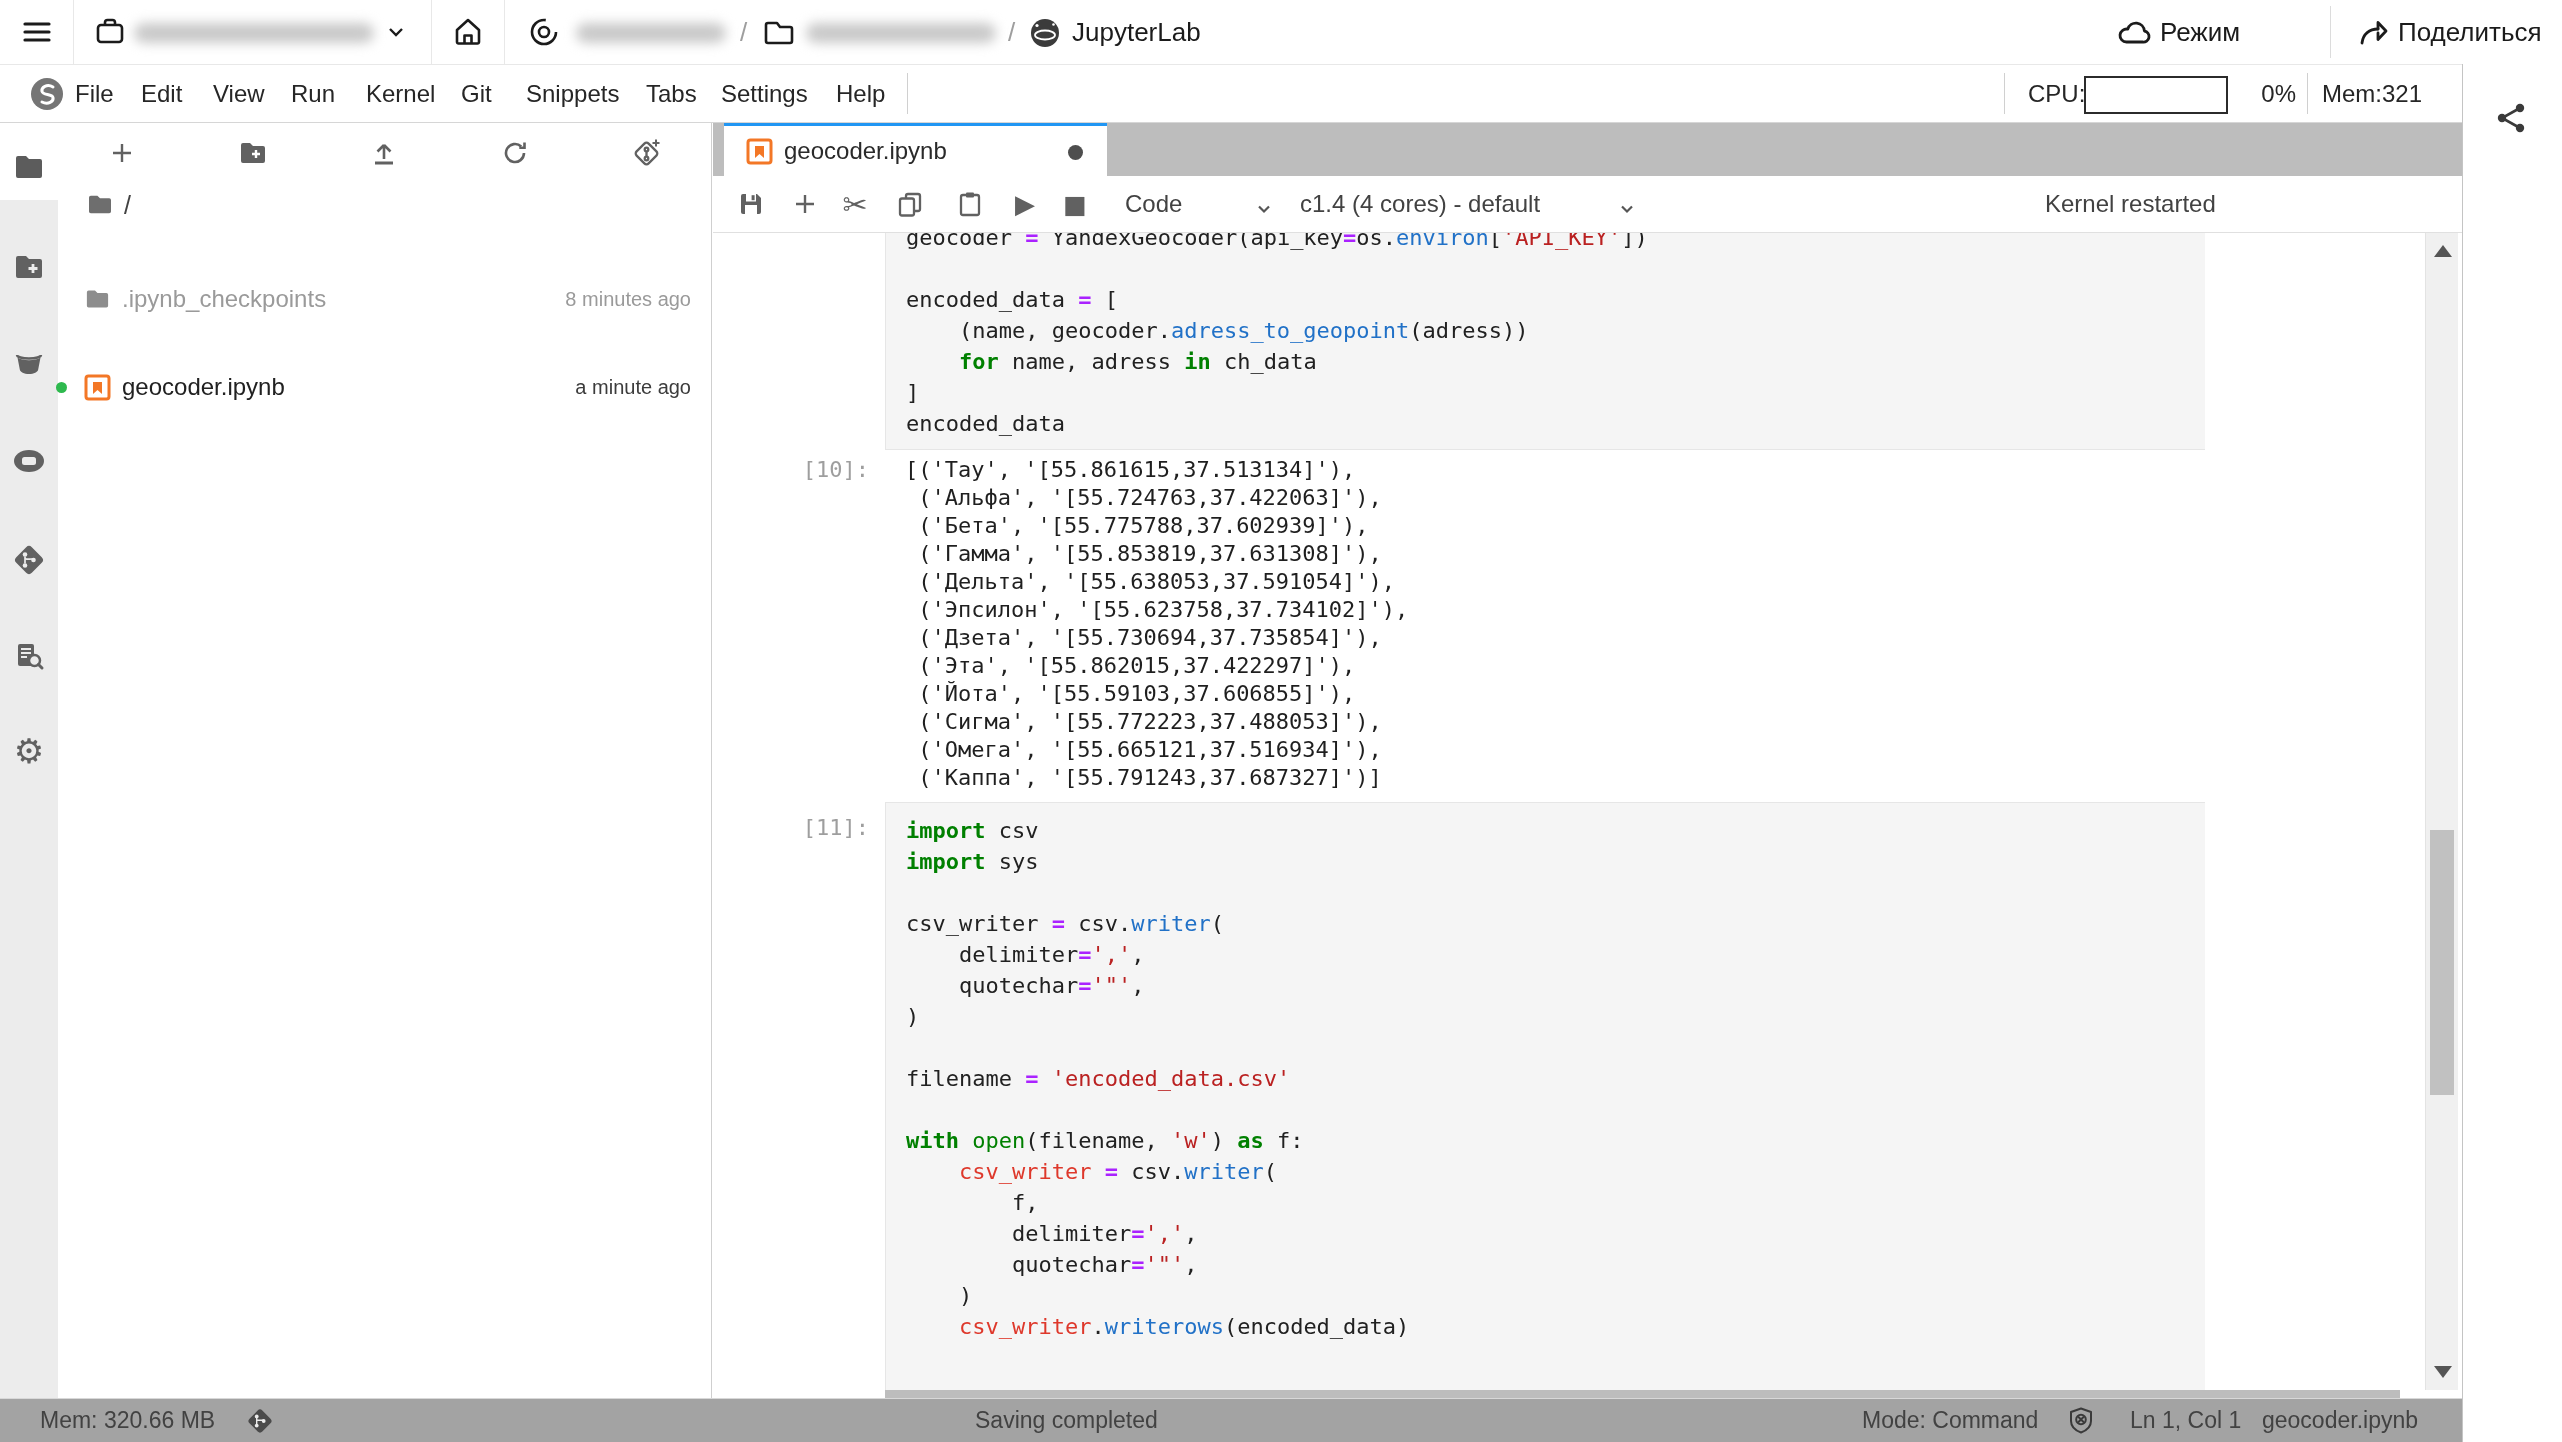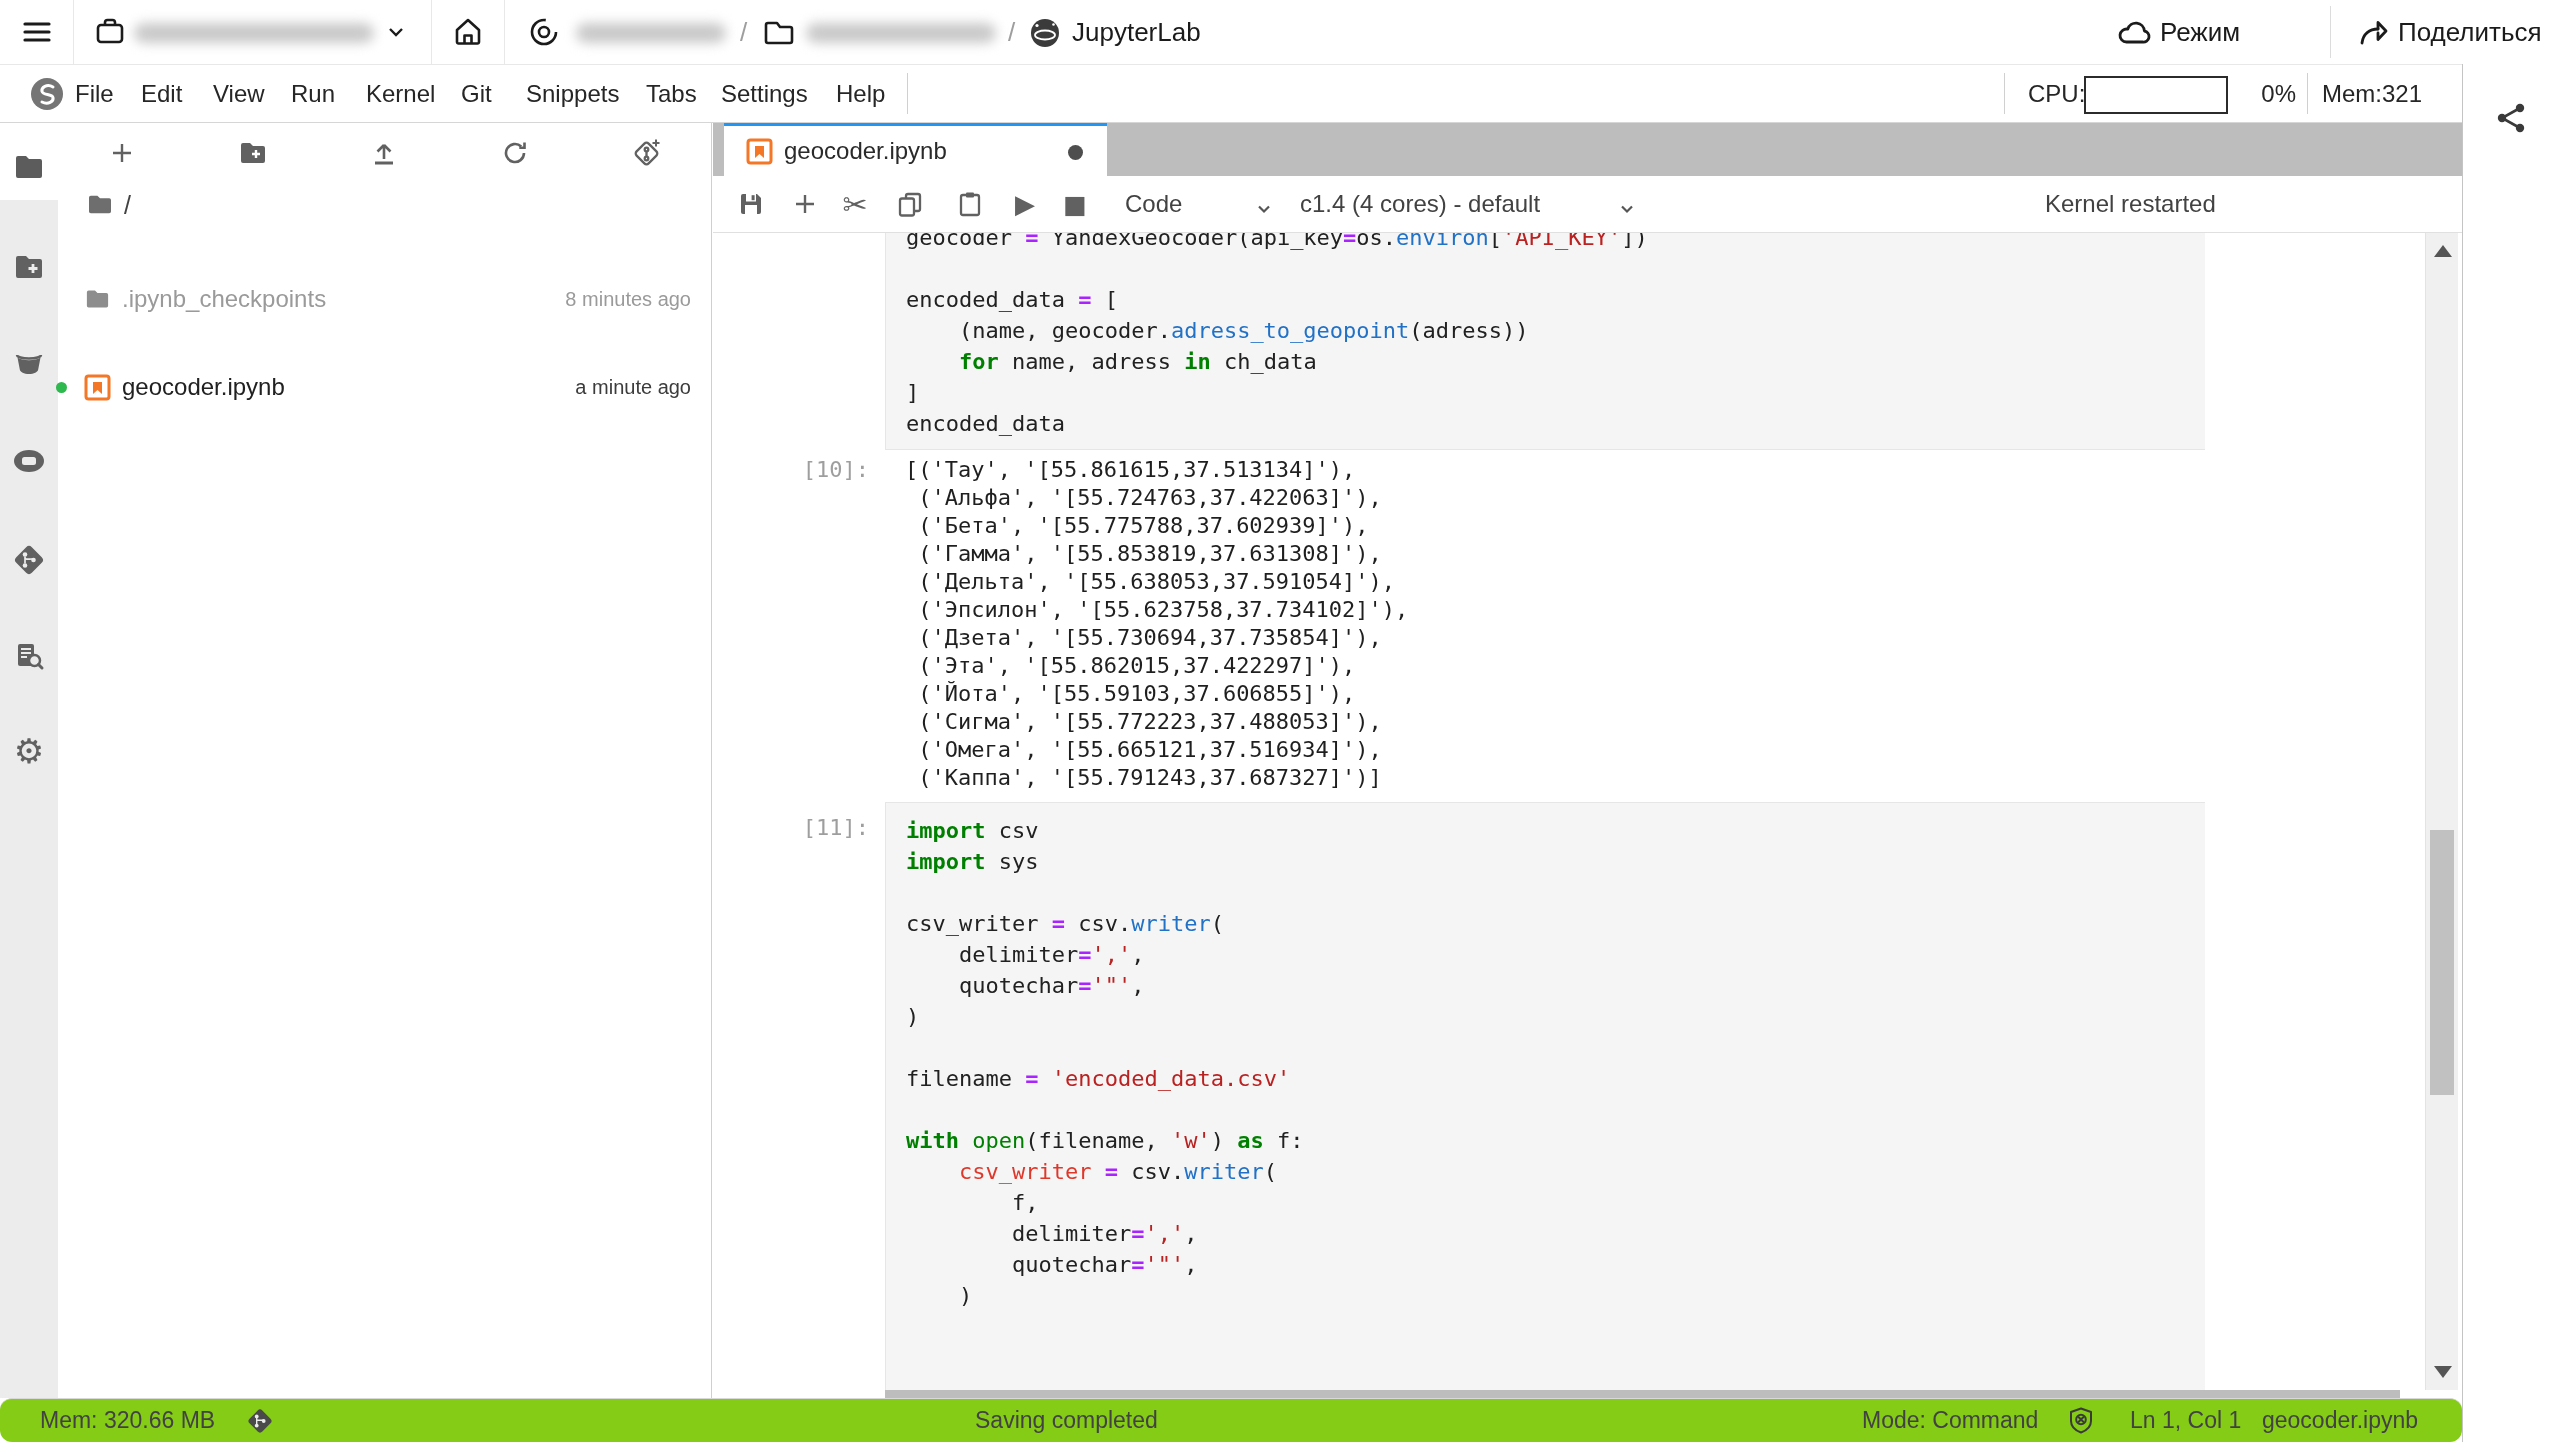--- a/index.html
+++ b/index.html
@@ -55,21 +55,21 @@
   .tk-f{color:#2171c7;}
   .tk-v{color:#de382b;}
   
   #vscroll{left:2425px;top:233px;width:33px;height:1157px;background:#f0f0f0;border-left:1px solid #e3e3e3;box-sizing:border-box;}
   #vthumb{position:absolute;left:4px;top:597px;width:24px;height:265px;background:#c1c1c1;}
   .sarrow{position:absolute;left:8px;width:0;height:0;border-left:9px solid transparent;border-right:9px solid transparent;}
   #hscroll{left:885px;top:1390px;width:1515px;height:8px;background:#bdbdbd;}
   
   #rightstrip{left:2462px;top:64px;width:100px;height:1378px;background:#fff;border-left:1px solid #c4c4c4;box-sizing:border-box;}
   
-  #statusbar{left:0;top:1398px;width:2462px;height:44px;background:#84cc16;border-top:1px solid #d8d8d8;box-sizing:border-box;border-radius:12px;}
+  #statusbar{left:0;top:1398px;width:2462px;height:44px;background:#a3a3a3;border-top:1px solid #d8d8d8;box-sizing:border-box;}
   #statusbar .st{position:absolute;top:0;height:43px;line-height:43px;font-size:23px;color:#424242;}
   .greendot{position:absolute;width:11px;height:11px;border-radius:50%;background:#2eb94e;}
 </style>
 </head>
 <body>
 
 <div id="topbar" class="abs">
   <div class="abs" style="left:20px;top:15px;">
     <span>
       <svg width="34" height="34" viewBox="0 0 34 34">
@@ -382,20 +382,21 @@
       <div class="cl"><span class="tk-p">)</span></div>
       <div class="cl">&nbsp;</div>
       <div class="cl"><span class="tk-p">filename </span><span class="tk-o">=</span><span class="tk-p"> </span><span class="tk-s">'encoded_data.csv'</span></div>
       <div class="cl">&nbsp;</div>
       <div class="cl"><span class="tk-k">with</span><span class="tk-p"> </span><span class="tk-b">open</span><span class="tk-p">(filename, </span><span class="tk-s">'w'</span><span class="tk-p">) </span><span class="tk-k">as</span><span class="tk-p"> f:</span></div>
       <div class="cl"><span class="tk-p">    </span><span class="tk-v">csv_writer</span><span class="tk-p"> </span><span class="tk-o">=</span><span class="tk-p"> csv.</span><span class="tk-f">writer</span><span class="tk-p">(</span></div>
       <div class="cl"><span class="tk-p">        f,</span></div>
       <div class="cl"><span class="tk-p">        delimiter</span><span class="tk-o">=</span><span class="tk-s">','</span><span class="tk-p">,</span></div>
       <div class="cl"><span class="tk-p">        quotechar</span><span class="tk-o">=</span><span class="tk-s">'"'</span><span class="tk-p">,</span></div>
       <div class="cl"><span class="tk-p">    )</span></div>
+      <div class="cl"><span class="tk-p">    </span><span class="tk-v">csv_writer</span><span class="tk-p">.</span><span class="tk-f">writerows</span><span class="tk-p">(encoded_data)</span></div>
     </div>
 </div>
 
 <div id="vscroll" class="abs">
   <span class="sarrow" style="top:12px;border-bottom:12px solid #555;"></span>
   <div id="vthumb"></div>
   <span class="sarrow" style="bottom:12px;border-top:12px solid #555;"></span>
 </div>
 <div id="hscroll" class="abs"></div>
 

